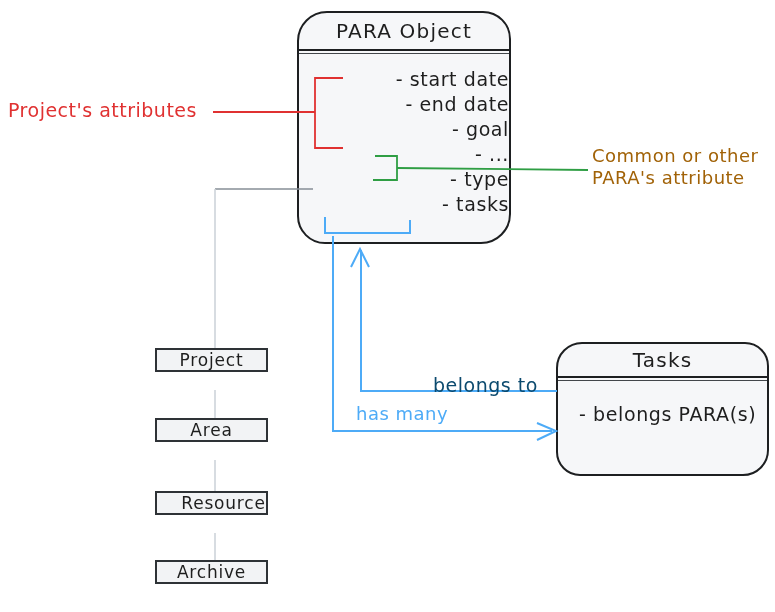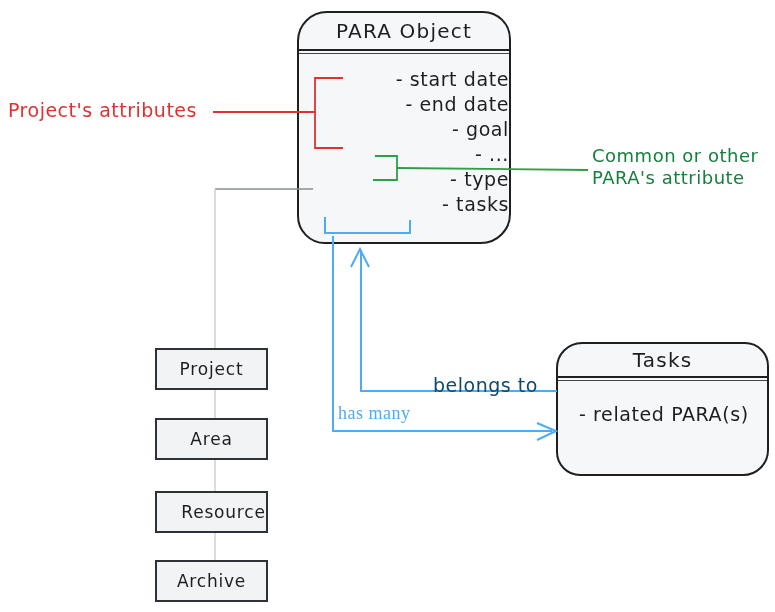--- a/index.html
+++ b/index.html
@@ -24,37 +24,37 @@
   .entity.tasks .entity-header { height:32px; }
   .entity-divider {
     height:5px; box-sizing:border-box;
     border-top:2.6px solid #1d1f21; border-bottom:1.4px solid #43474b;
   }
   .attr-list { font-size:19px; letter-spacing:0.6px; }
   .entity.para .attr-list { padding:13px 0 0 24px; line-height:25px;text-align:right; }
   .entity.tasks .attr-list { padding:21px 0 0 21px; line-height:24px; }
   
   .type-box {
-    position:absolute; left:155px; width:113px; height:42px; box-sizing:border-box;
+    position:absolute; left:155px; width:113px; height:24px; box-sizing:border-box;
     background:#f2f3f5; border:2.2px solid #2e3236; z-index:1;
     display:flex; align-items:center; justify-content:center;
     font-size:17px; letter-spacing:0.8px;
   }
   .type-box.t0 { top:348px; }
   .type-box.t1 { top:418px; }
   .type-box.t2 { top:491px;padding-left:24px; }
   .type-box.t3 { top:560px; }
   
   #connectors { position:absolute; left:0; top:0; z-index:2; pointer-events:none; }
   
   .anno { position:absolute; z-index:3; white-space:nowrap; letter-spacing:0.5px; }
   .anno.red    { left:8px;   top:99px;  color:#e03131; font-size:19px; }
-  .anno.green  { left:592px; top:145px; color:#15803d; font-size:18px; line-height:22px; }
+  .anno.green  { left:592px; top:145px; color:#a16207; font-size:18px; line-height:22px; }
   .anno.blue-belongs { left:433px; top:374px; color:#0c4a6e; font-size:19px; }
-  .anno.blue-hasmany { left:338px; top:403px; color:#4dabf7; font-size:18px;font-family:Liberation Serif, serif; }
+  .anno.blue-hasmany { left:356px; top:403px; color:#4dabf7; font-size:18px; }
 </style>
 </head>
 <body>
 
 <div id="canvas">
 
   <div class="entity para">
     <div class="entity-header">PARA Object</div>
     <div class="entity-divider"></div>
     <div class="attr-list">
@@ -64,21 +64,21 @@
       <div>- ...</div>
       <div>- type</div>
       <div>- tasks</div>
     </div>
   </div>
 
   <div class="entity tasks">
     <div class="entity-header">Tasks</div>
     <div class="entity-divider"></div>
     <div class="attr-list">
-      <div>- related PARA(s)</div>
+      <div>- belongs PARA(s)</div>
     </div>
   </div>
 
   <div class="type-box t0">Project</div>
   <div class="type-box t1">Area</div>
   <div class="type-box t2">Resource</div>
   <div class="type-box t3">Archive</div>
 
   <svg id="connectors" width="775" height="612" viewBox="0 0 775 612">
 

